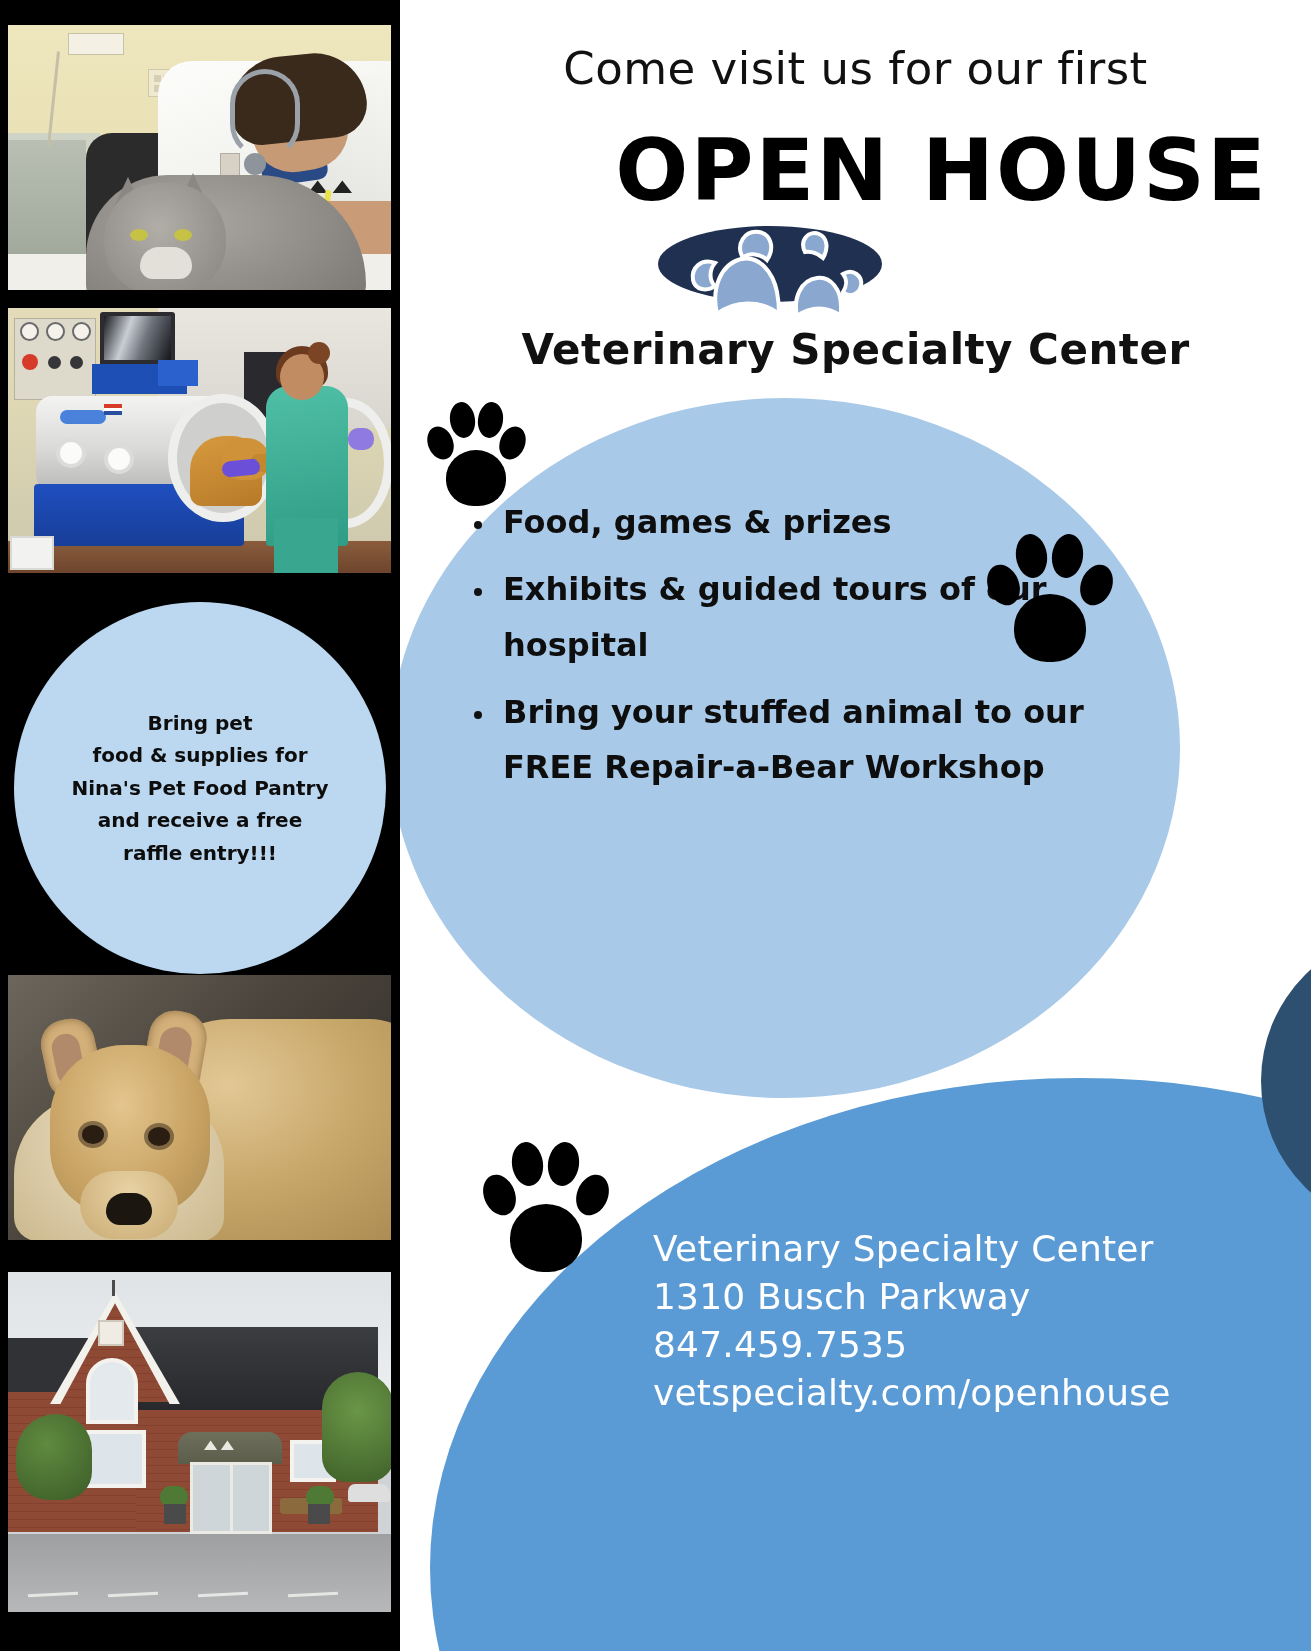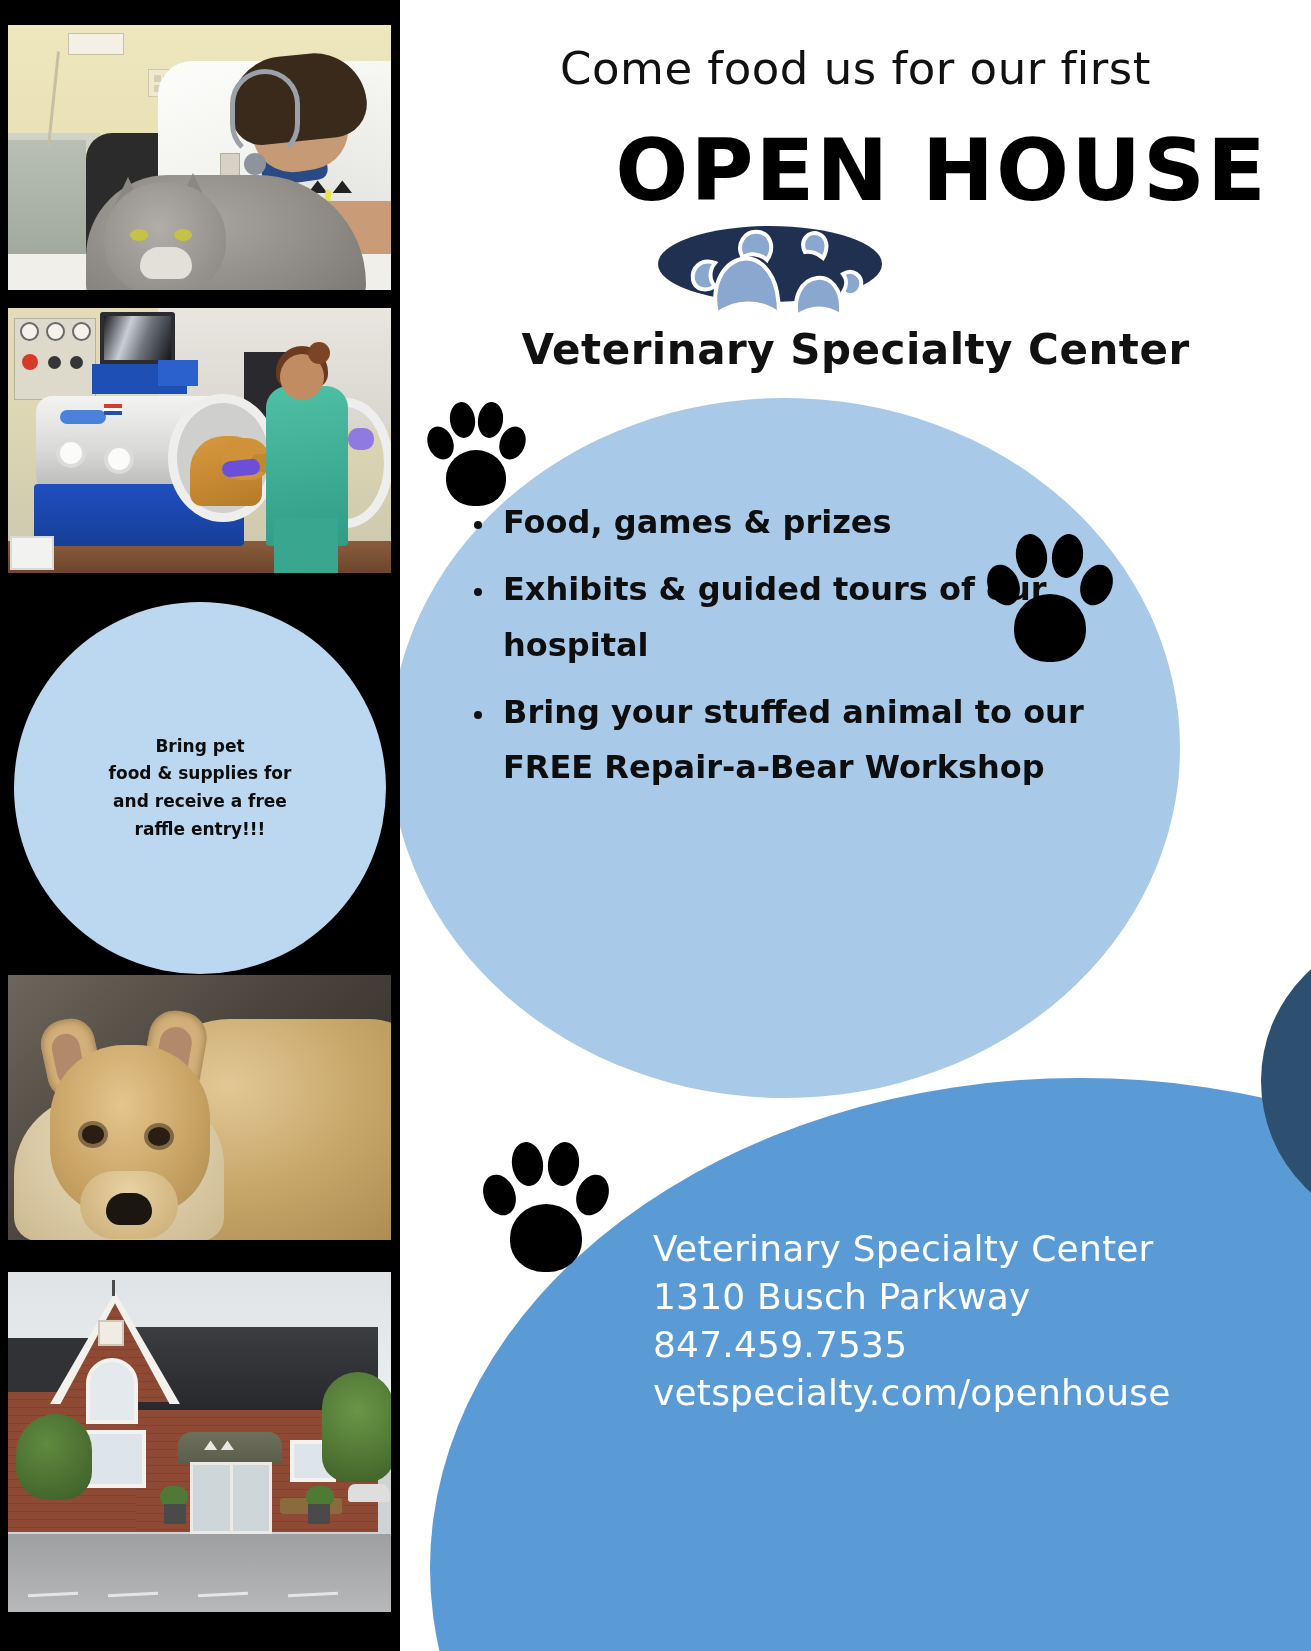--- a/index.html
+++ b/index.html
@@ -233,21 +233,21 @@
 
   
   #bring-circle {
     position:absolute; left:14px; top:602px; width:372px; height:372px;
     background:#bcd8f0; border-radius:50%; z-index:8;
     display:flex; flex-direction:column; align-items:center; justify-content:center;
     padding:0 14px;
   }
   #bring-circle p {
     font-family:"DejaVu Sans", sans-serif;
-    font-size:17px; font-weight:bold; color:#0d0d0d;
+    font-size:20px; font-weight:bold; color:#0d0d0d;
     line-height:1.62; text-align:center; white-space:nowrap;
   }
 
   
   #right { position:absolute; left:400px; top:0; width:911px; height:1651px;
     background:#ffffff; overflow:hidden; }
 
   
   .shape-lightblue {
     position:absolute; left:-10px; top:398px; width:790px; height:700px;
@@ -453,31 +453,32 @@
     <div class="shrub sh2"></div>
     <div class="planter pl1"></div>
     <div class="planter pl2"></div>
     <div class="car"></div>
   </div>
 </div>
 
 <div id="bring-circle">
   <p>Bring pet</p>
   <p>food &amp; supplies for</p>
+  <p>Nina's Pet Food Pantry</p>
   <p>and receive a free</p>
   <p>raffle entry!!!</p>
 </div>
 
 <div id="right">
 
   <div class="shape-lightblue"></div>
   <div class="shape-medblue"></div>
   <div class="shape-darkblue"></div>
 
-  <div class="hdr-sub">Come food us for our first</div>
+  <div class="hdr-sub">Come visit us for our first</div>
   <div class="hdr-main">OPEN HOUSE</div>
 
   <svg id="brand-logo" viewBox="0 0 230 100">
     <ellipse cx="115" cy="46" rx="112" ry="38" fill="#1f3050"></ellipse>
     <path d="M62 96 C56 70 66 46 86 41 C104 37 118 54 122 74 C124 84 124 92 124 96 C106 82 80 82 62 96 Z" fill="#8aa8cf" stroke="#ffffff" stroke-width="4"></path>
     <path d="M60 45 C46 40 36 50 38 62 C40 72 52 74 60 68 C54 62 54 52 60 45 Z" fill="#8aa8cf" stroke="#ffffff" stroke-width="4"></path>
     <path d="M88 40 C80 26 90 12 104 14 C116 16 120 30 112 42 C106 36 94 34 88 40 Z" fill="#8aa8cf" stroke="#ffffff" stroke-width="4"></path>
     <path d="M142 98 C138 80 146 62 162 60 C176 58 186 72 186 88 C186 92 186 95 186 98 C172 88 156 88 142 98 Z" fill="#8aa8cf" stroke="#ffffff" stroke-width="4"></path>
     <path d="M188 56 C198 50 208 58 206 68 C204 77 194 80 188 74 C192 68 192 61 188 56 Z" fill="#8aa8cf" stroke="#ffffff" stroke-width="4"></path>
     <path d="M150 34 C144 22 154 12 164 16 C172 19 174 30 168 40 C162 35 156 33 150 34 Z" fill="#8aa8cf" stroke="#ffffff" stroke-width="4"></path>

